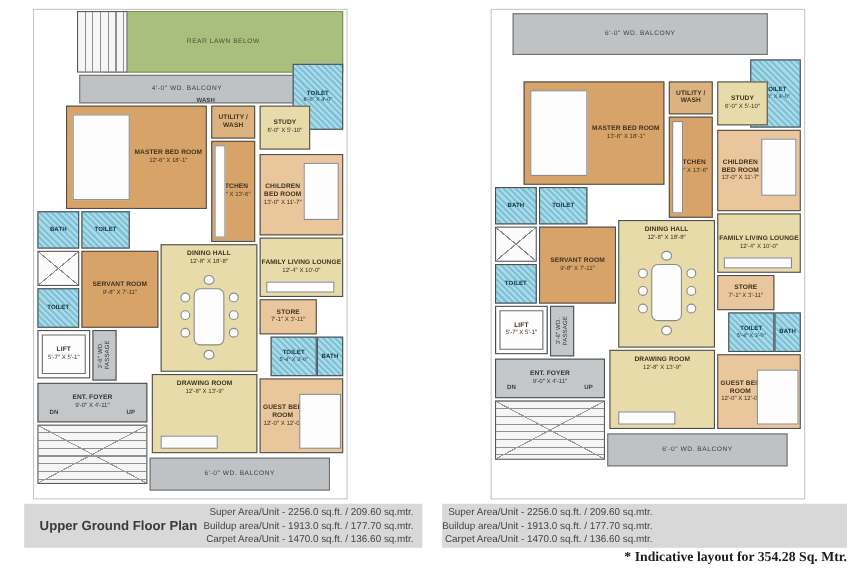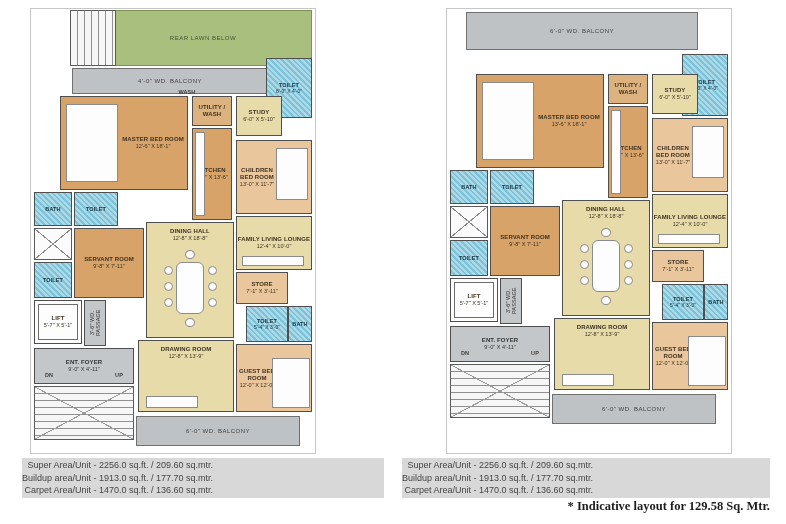--- a/index.html
+++ b/index.html
@@ -297,29 +297,30 @@
         <span class="rdims">12'-0" X 12'-0"</span>
       </div>
       <div class="abs furn" style="left: 242px; top: 328px; width: 38px; height: 50px;"></div>
       <div class="abs room balcony" style="left: 106px; top: 386px; width: 164px; height: 30px;">
         <span class="rname">6'-0" WD. BALCONY</span>
         <span class="rdims"></span>
       </div>
     </div>
 
   <div class="caption" style="left:22px;width:362px;">
+    <div class="cap-title">Upper Ground Floor Plan</div>
     <div class="cap-areas">
       <div>Super Area/Unit - 2256.0 sq.ft. / 209.60 sq.mtr.</div>
       <div>Buildup area/Unit - 1913.0 sq.ft. / 177.70 sq.mtr.</div>
       <div>Carpet Area/Unit - 1470.0 sq.ft. / 136.60 sq.mtr.</div>
     </div>
   </div>
 
   <div class="caption" style="left:402px;width:368px;">
     <div class="cap-areas">
       <div>Super Area/Unit - 2256.0 sq.ft. / 209.60 sq.mtr.</div>
       <div>Buildup area/Unit - 1913.0 sq.ft. / 177.70 sq.mtr.</div>
       <div>Carpet Area/Unit - 1470.0 sq.ft. / 136.60 sq.mtr.</div>
     </div>
   </div>
 
-  <div class="footnote">* Indicative layout for 129.58 Sq. Mtr.</div>
+  <div class="footnote">* Indicative layout for 354.28 Sq. Mtr.</div>
 </div>
 
 </body></html>

